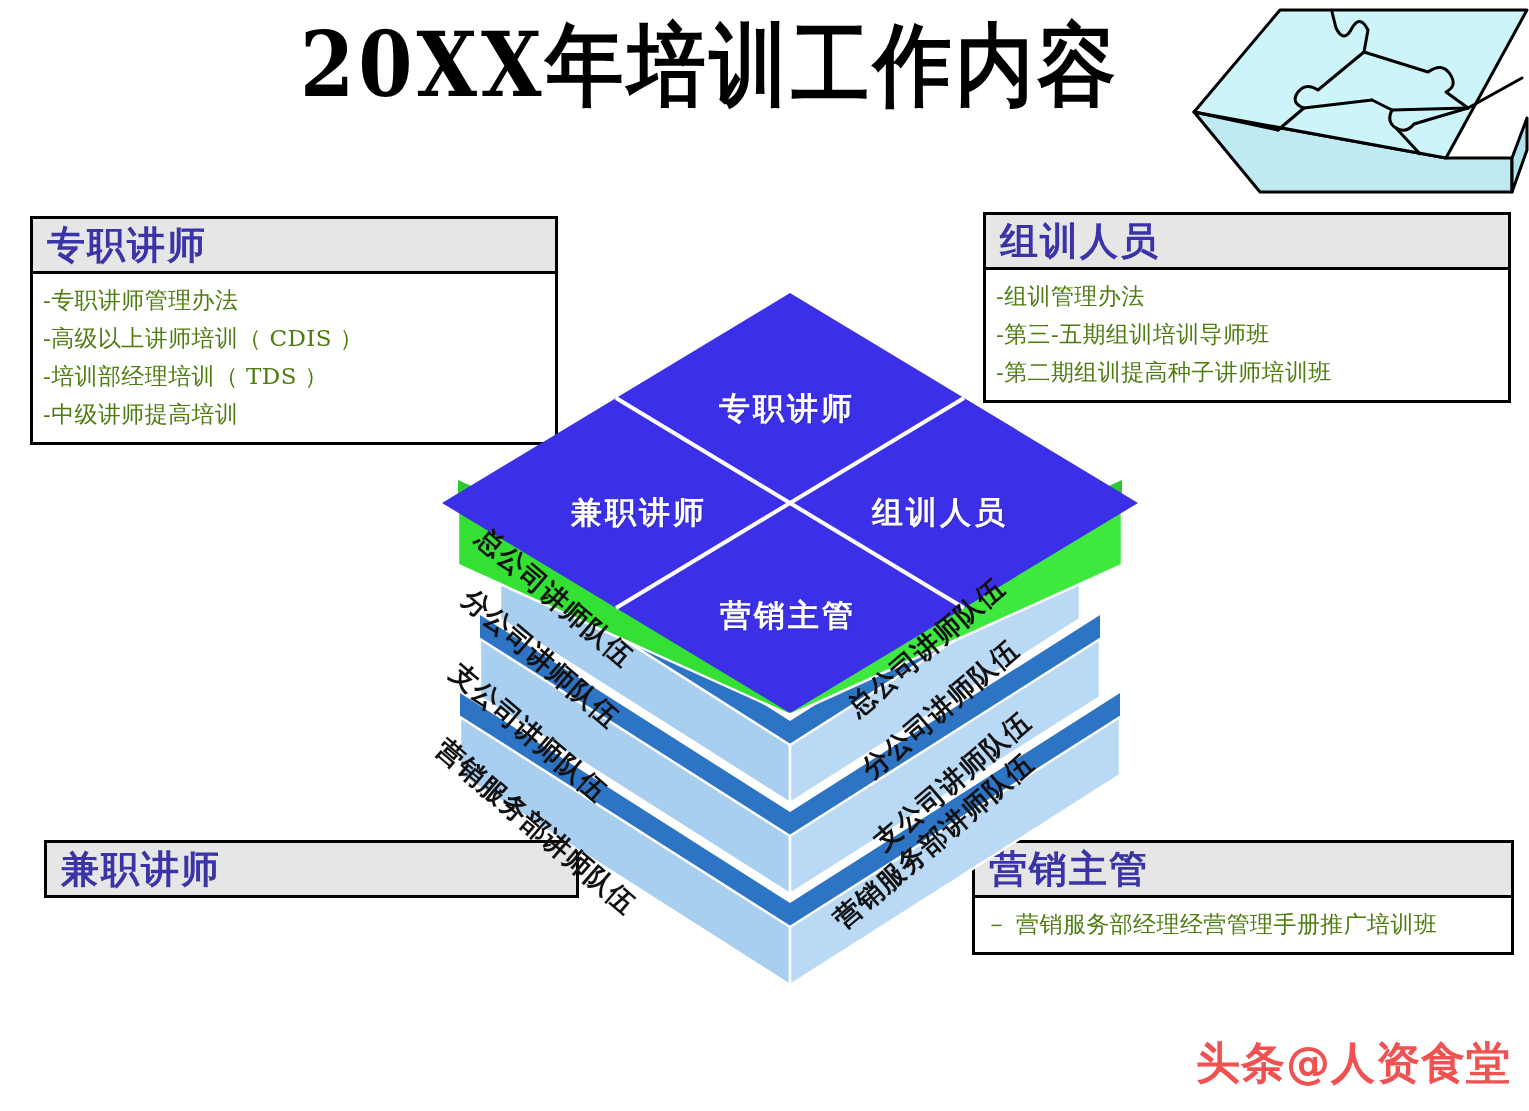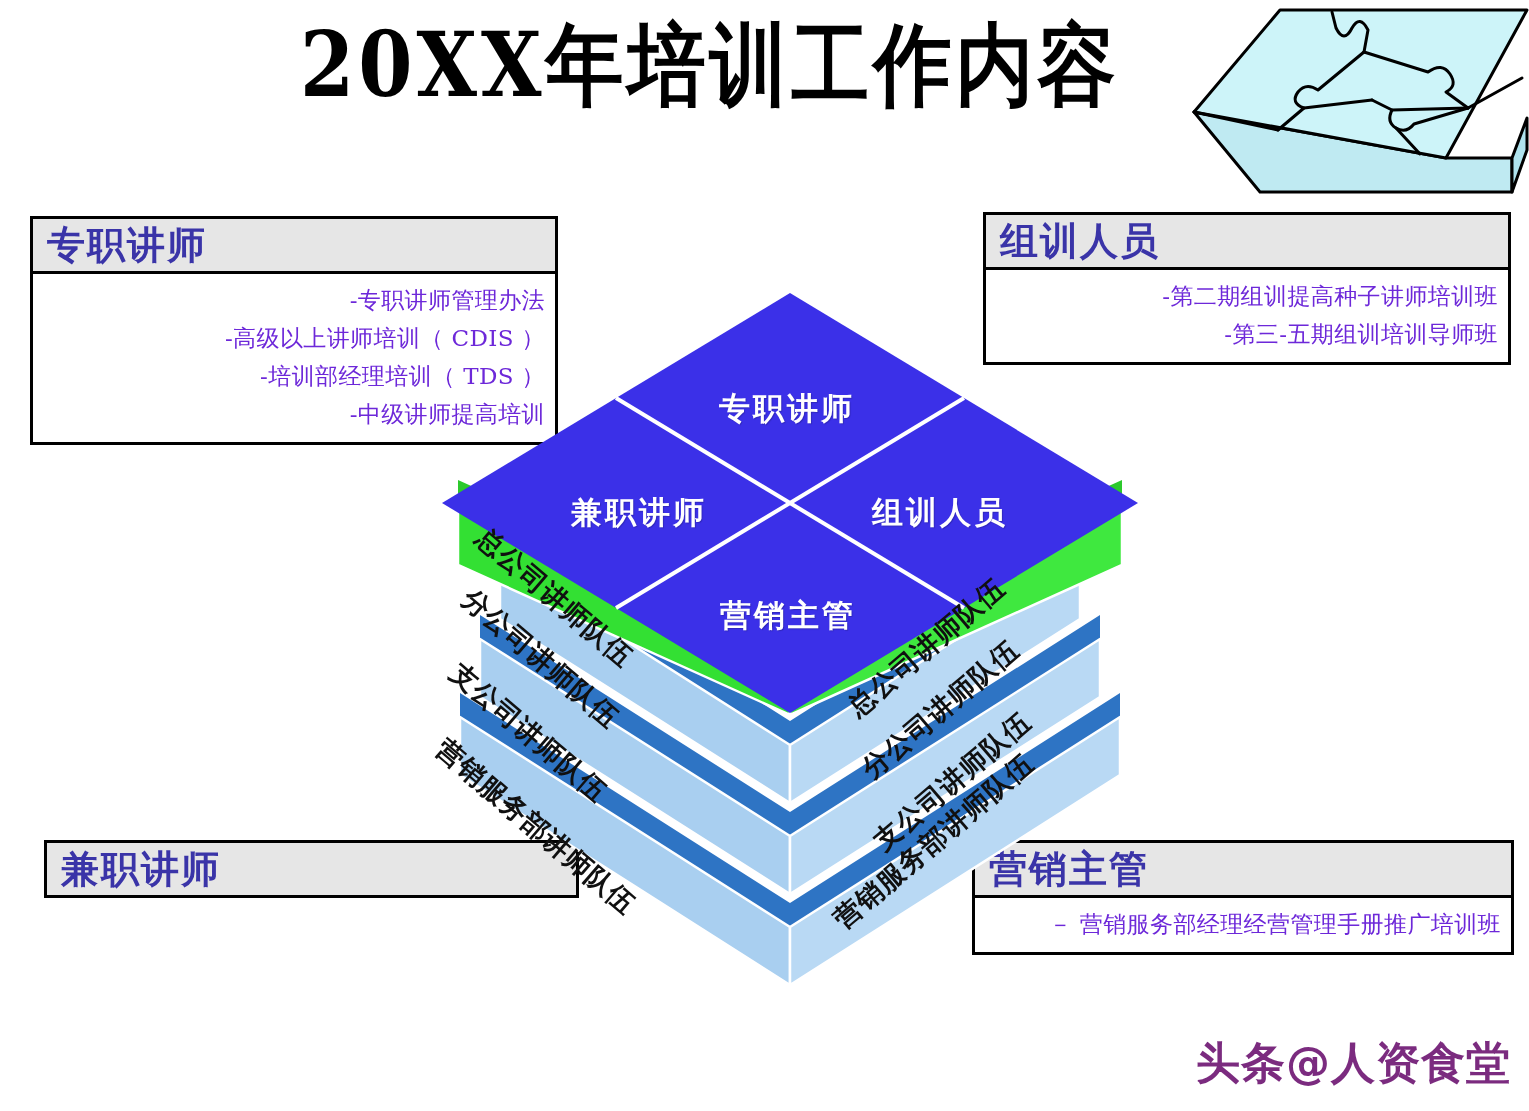--- a/index.html
+++ b/index.html
@@ -57,25 +57,24 @@
     border:3px solid #000;
     border-top:none;
     background:#ffffff;
     box-sizing:border-box;
     padding:7px 10px 9px 10px;
   }
   .info-box .box-body li {
     list-style:none;
     font-family:"DejaVu Serif", serif;
     font-size:23px;
-    color:#6d28d9;
+    color:#4d7c0f;
     line-height:38px;
     white-space:nowrap;
     letter-spacing:0.4px;
-    text-align:right;
   }
   .info-box ul { margin:0; padding:0; }
 
   #box-full-time   { left:30px;  top:216px; width:528px; }
   #box-group-train { left:983px; top:212px; width:528px; }
   #box-part-time   { left:44px;  top:840px; width:535px; }
   #box-sales-sup   { left:972px; top:840px; width:542px; }
 
   #box-sales-sup .box-head { border-color:#000; }
 
@@ -115,21 +114,21 @@
   .layer-label.left  { transform:rotate(40.5deg); }
   .layer-label.right { transform:rotate(-40.5deg); }
 
   
   #watermark {
     position:absolute;
     left:1196px; top:1034px;
     font-family:"DejaVu Sans", sans-serif;
     font-weight:bold;
     font-size:44px;
-    color:#701a75;
+    color:#ef4444;
     letter-spacing:1px;
     white-space:nowrap;
     opacity:0.92;
   }
 </style>
 </head>
 <body>
 
 <div id="page-title">20XX年培训工作内容</div>
 
@@ -169,22 +168,23 @@
     </ul>
   </div>
 </div>
 
 <div class="info-box" id="box-group-train">
   <div class="box-head">
     <span>组训人员</span>
   </div>
   <div class="box-body">
     <ul>
+      <li>-组训管理办法</li>
+      <li>-第三-五期组训培训导师班</li>
       <li>-第二期组训提高种子讲师培训班</li>
-      <li>-第三-五期组训培训导师班</li>
     </ul>
   </div>
 </div>
 
 <div class="info-box" id="box-part-time">
   <div class="box-head">
     <span>兼职讲师</span>
   </div>
 </div>
 

